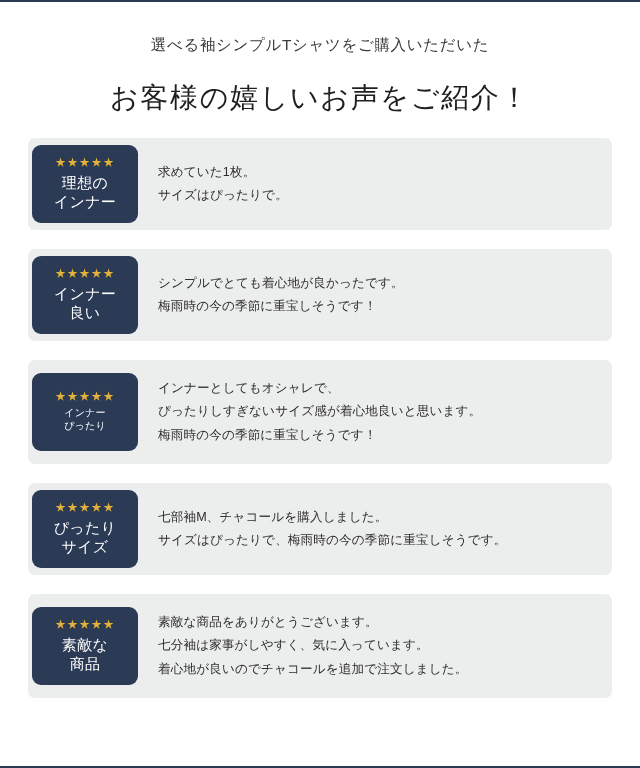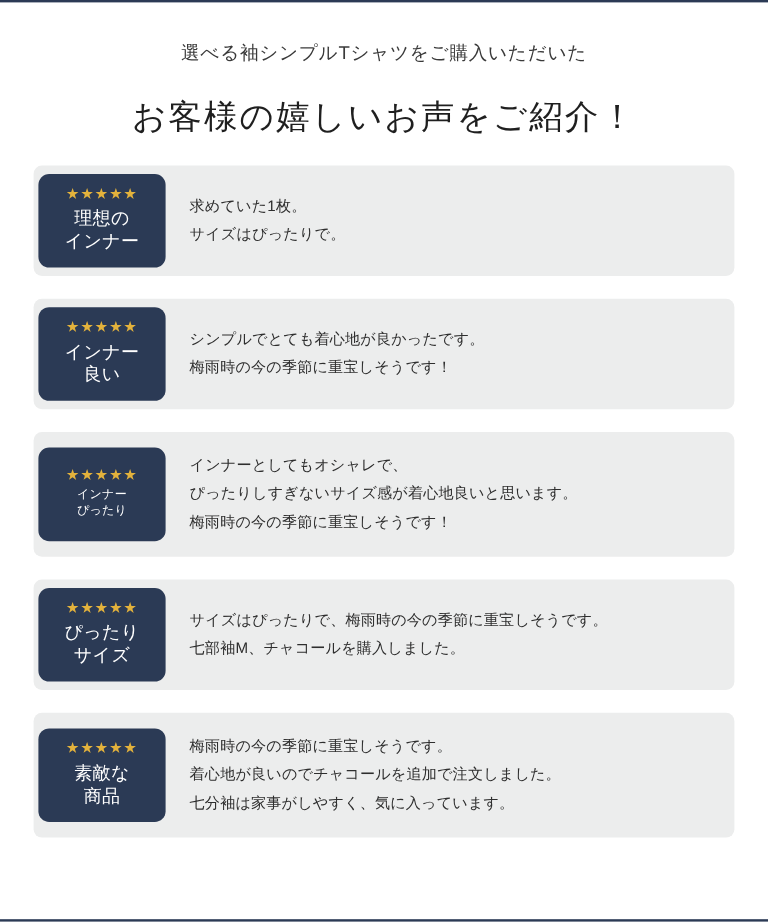--- a/index.html
+++ b/index.html
@@ -165,35 +165,35 @@
       </div>
       <div class="badge">
         <div class="stars">★★★★★</div>
         <div class="badge-label small">インナー</div>
         <div class="badge-label small">ぴったり</div>
       </div>
     </div>
 
     <div class="review">
       <div class="review-card">
+        <div class="review-text-line">七部袖M、チャコールを購入しました。</div>
         <div class="review-text-line">サイズはぴったりで、梅雨時の今の季節に重宝しそうです。</div>
-        <div class="review-text-line">七部袖M、チャコールを購入しました。</div>
       </div>
       <div class="badge">
         <div class="stars">★★★★★</div>
         <div class="badge-label">ぴったり</div>
         <div class="badge-label">サイズ</div>
       </div>
     </div>
 
     <div class="review">
       <div class="review-card">
-        <div class="review-text-line">梅雨時の今の季節に重宝しそうです。</div>
+        <div class="review-text-line">素敵な商品をありがとうございます。</div>
+        <div class="review-text-line">七分袖は家事がしやすく、気に入っています。</div>
         <div class="review-text-line">着心地が良いのでチャコールを追加で注文しました。</div>
-        <div class="review-text-line">七分袖は家事がしやすく、気に入っています。</div>
       </div>
       <div class="badge">
         <div class="stars">★★★★★</div>
         <div class="badge-label">素敵な</div>
         <div class="badge-label">商品</div>
       </div>
     </div>
 
   </div>
 

